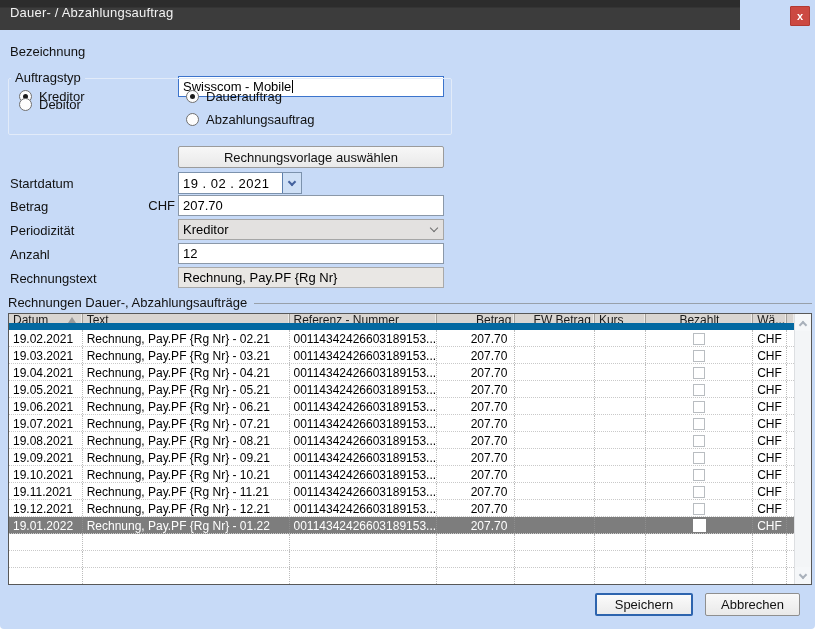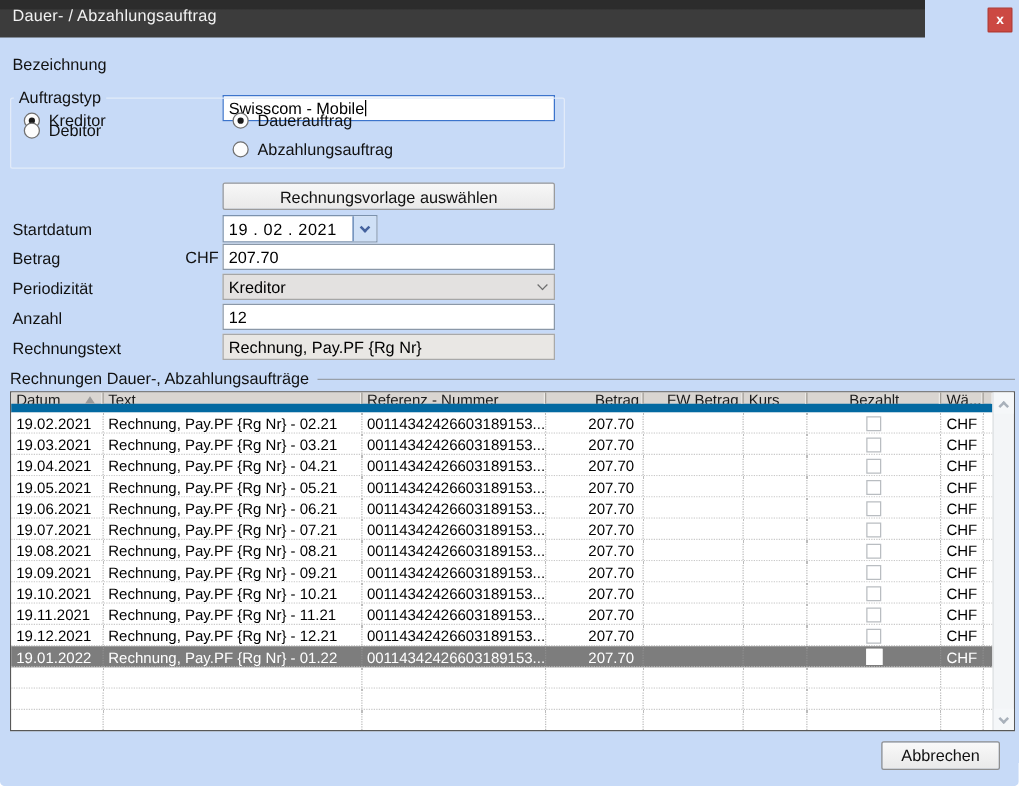--- a/index.html
+++ b/index.html
@@ -426,17 +426,20 @@
       <div class="sbtn">
           <div class="sarrow up"></div>
         </div>
       <div class="strack"></div>
       <div class="sbtn">
           <div class="sarrow down"></div>
         </div>
     </div>
   </div>
 
+  <div class="btn footer-btn save-btn">
+    <span>Speichern</span>
+  </div>
   <div class="btn footer-btn cancel-btn">
     <span>Abbrechen</span>
   </div>
 
 </div>
 
 </body></html>

